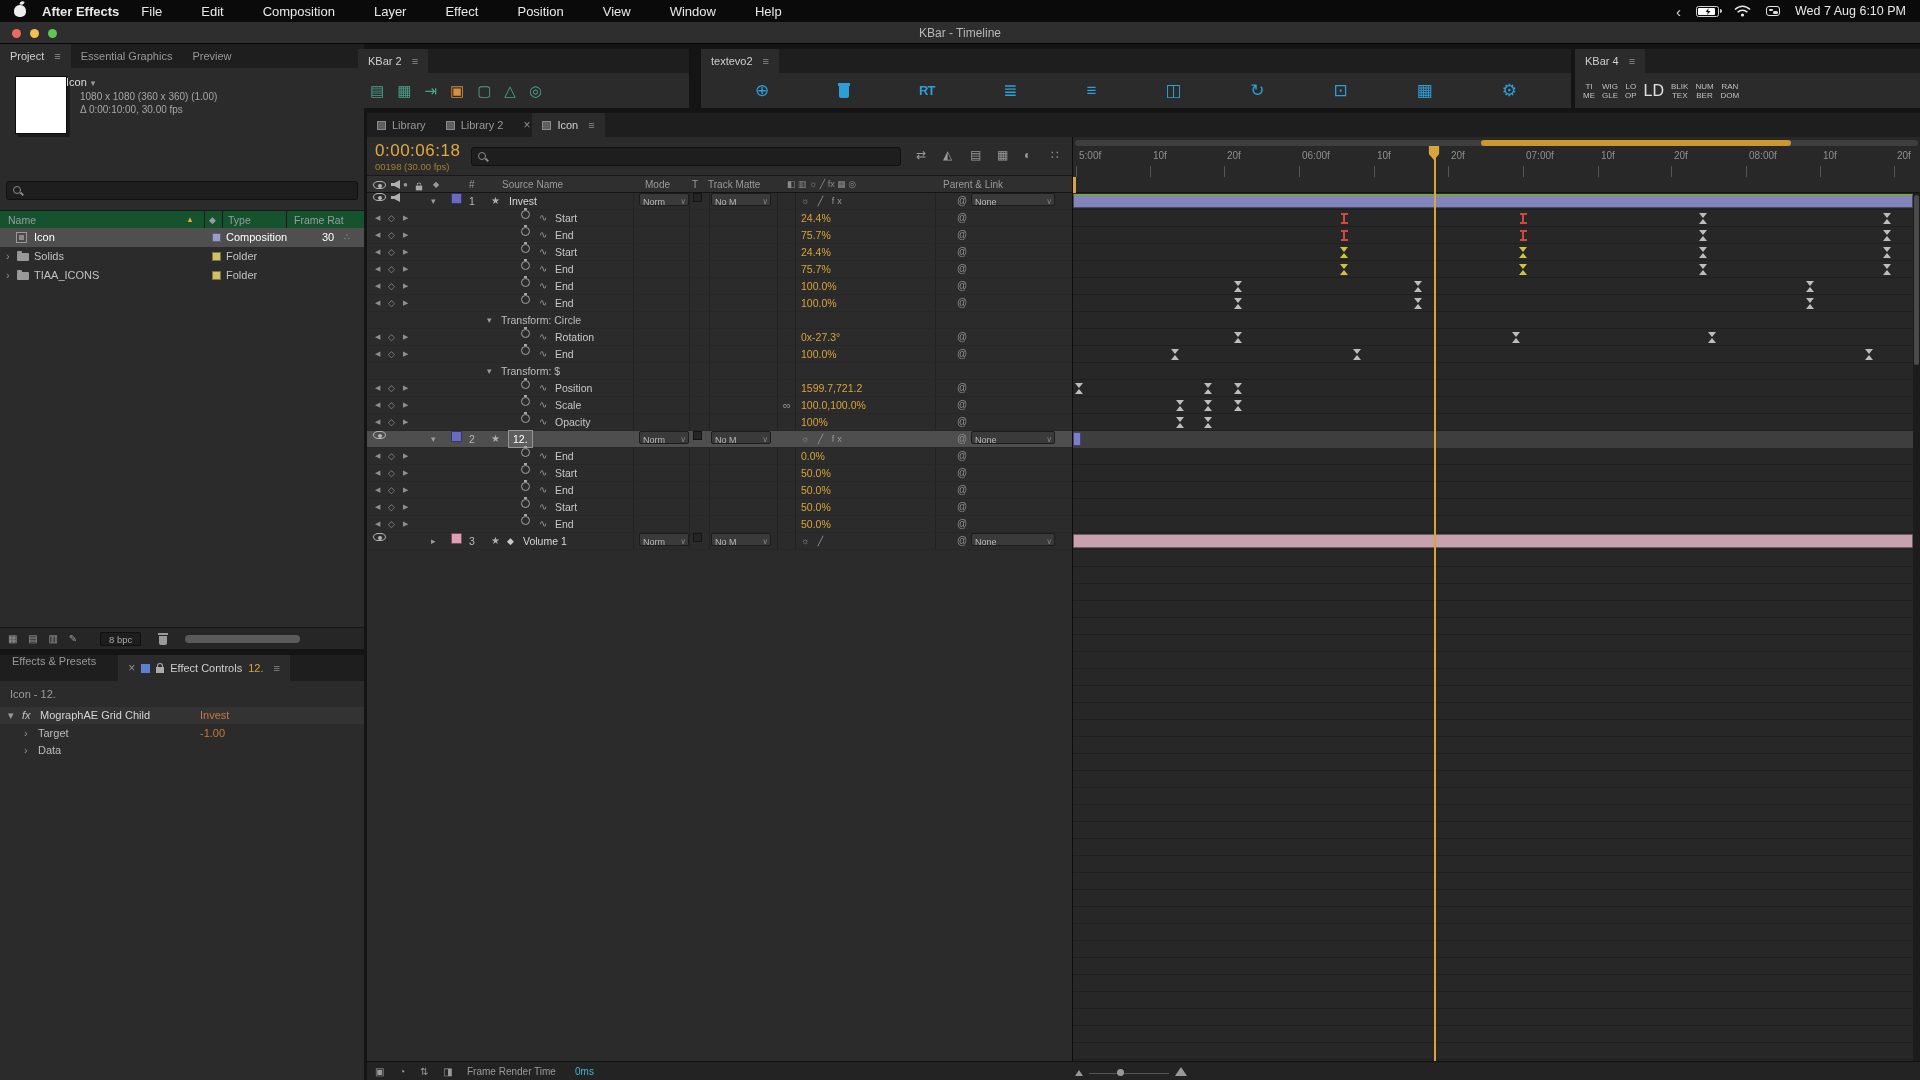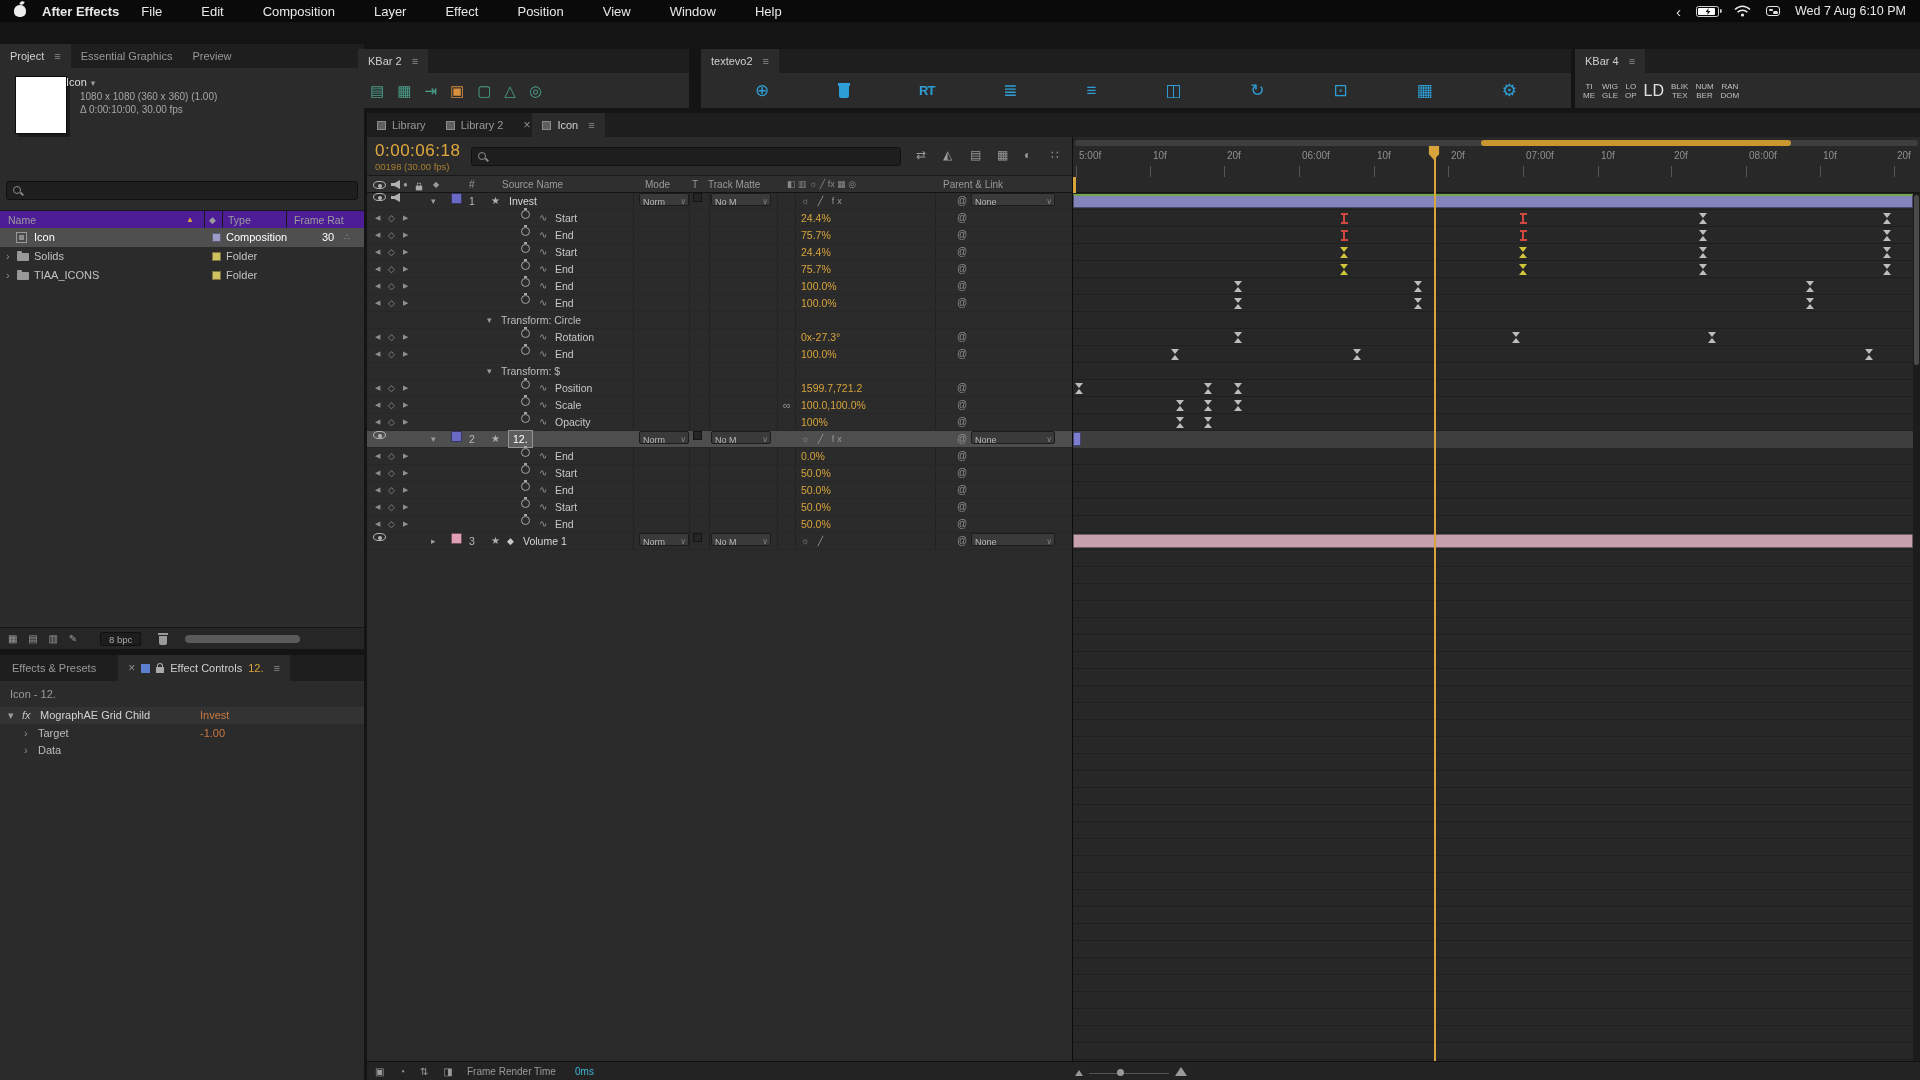--- a/index.html
+++ b/index.html
@@ -43,21 +43,21 @@
 #project-body .pthumb{position:absolute;left:15px;top:8px;width:52px;height:58px;background:#fff;border:1px solid #0d0d0d;box-shadow:3px 3px 0 rgba(0,0,0,.35)}
 .pv-line1{position:absolute;left:66px;top:8px;font-size:11px;color:#ddd}
 .pv-line1 .caret{color:#9a9a9a;font-size:9px;margin-left:4px}
 .pv-line2{position:absolute;left:80px;top:23px;font-size:10px;color:#a6a6a6}
 .pv-line3{position:absolute;left:80px;top:36px;font-size:10px;color:#a6a6a6}
 .searchbox{position:absolute;background:#1e1e1e;border:1px solid #101010;border-radius:3px}
 #project-search{left:6px;top:113px;right:6px;height:19px}
 .i-mag{position:absolute;left:6px;top:4px;width:11px;height:11px}
 .i-mag::before{content:"";position:absolute;top:0;left:0;width:6px;height:6px;border:1.5px solid #8a8a8a;border-radius:50%}
 .i-mag::after{content:"";position:absolute;left:7px;top:7px;width:4px;height:1.5px;background:#8a8a8a;transform:rotate(45deg)}
-#project-colhead{position:absolute;left:0;top:142px;right:0;height:24px;background:#4c1d95;border-top:1px solid #191919;border-bottom:1px solid #191919;font-size:10.5px;color:#9c9c9c}
+#project-colhead{position:absolute;left:0;top:142px;right:0;height:24px;background:#14532d;border-top:1px solid #191919;border-bottom:1px solid #191919;font-size:10.5px;color:#9c9c9c}
 #project-colhead span{position:absolute;line-height:18px}
 .ph-name{left:8px}.ph-sort{left:186px;color:#d9a43b;font-size:8px}
 .ph-tag{left:209px;font-size:9px}
 .ph-type{left:228px}.ph-fr{left:294px}
 .phdiv{position:absolute;top:0;bottom:0;width:1px;background:#1a1a1a}
 #project-list{position:absolute;left:0;top:160px;right:0;height:60px}
 .prow{position:relative;height:19px;font-size:11px;color:#c2c2c2}
 .prow.on{background:#4f4f4f;color:#fff}
 .prow span{position:absolute;line-height:19px}
 .pexp{left:6px;color:#8e8e8e}
@@ -236,20 +236,26 @@
       <svg width="17" height="12" viewBox="0 0 17 12">
           <path d="M1 4.5C3 2.5 5.6 1.2 8.5 1.2S14 2.5 16 4.5" stroke="#e8e8e8" stroke-width="1.6" fill="none"></path>
           <path d="M3.6 7.2c1.3-1.3 3-2 4.9-2s3.6.7 4.9 2" stroke="#e8e8e8" stroke-width="1.6" fill="none"></path>
           <circle cx="8.5" cy="10" r="1.6" fill="#e8e8e8"></circle>
         </svg>
       <span class="cc"></span>
       <span class="dtime">Wed 7 Aug  6:10 PM</span>
     </span>
   </div>
 
+  <div id="titlebar">
+    <span class="tl-dot" style="left:12px;background:#ec6a5e"></span>
+    <span class="tl-dot" style="left:30px;background:#f5bf4f"></span>
+    <span class="tl-dot" style="left:48px;background:#61c554"></span>
+    <span class="title">KBar - Timeline</span>
+  </div>
 
   <div id="project-panel" class="panel">
     <div class="tabbar">
         <div class="ptab on">
           <span>Project</span>
           <span class="tmenu">≡</span>
         </div>
         <div class="ptab">
           <span>Essential Graphics</span>
         </div>
@@ -302,21 +308,21 @@
       <div id="project-footer">
         <span class="pf-icons">▦ ▤ ▥ ✎</span>
         <span class="pf-bpc">8 bpc</span>
         <span class="trash pf-trash"></span>
         <span class="pf-scroll"></span>
       </div>
     </div>
   </div>
 
   <div id="effects-panel" class="panel">
-    <div class="tabbar" style="height:26px;align-items:center">
+    <div class="tabbar" style="height:26px;align-items:flex-start">
       <span style="padding-left:12px">Effects &amp; Presets</span>
       <span class="ec-group" style="height:26px">
         <span class="tclose" style="margin:0">×</span>
         <span class="ec-sq"></span>
         <span class="i-lock"></span>
         <span>Effect Controls</span>
         <span class="ec-suffix">12.</span>
         <span class="tmenu">≡</span>
       </span>
     </div>

